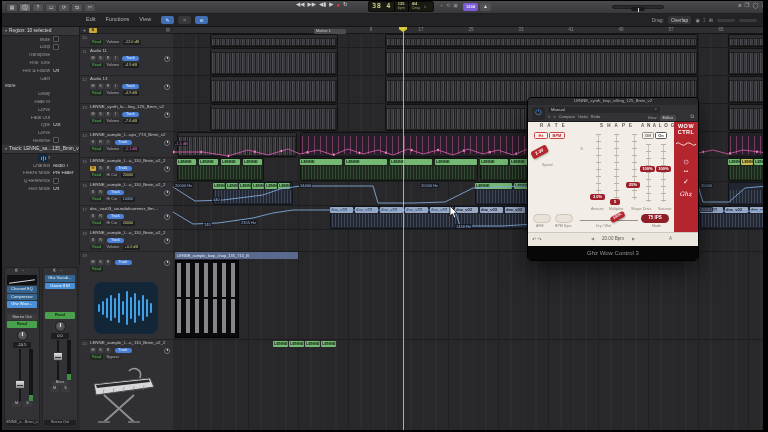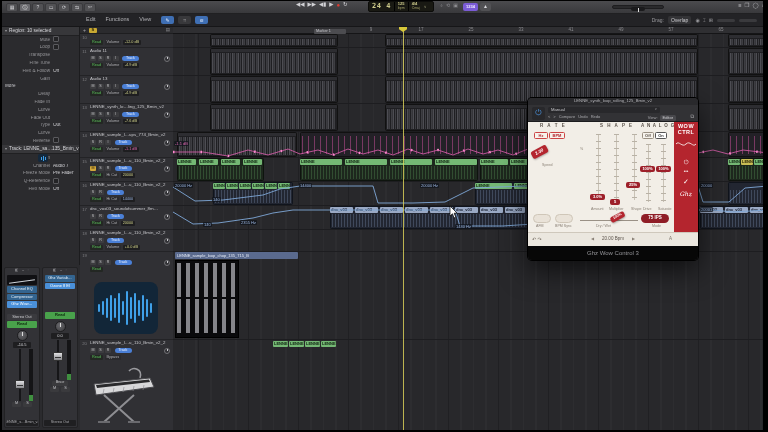--- a/index.html
+++ b/index.html
@@ -344,21 +344,21 @@
 
     <span class="tico">◀◀</span>
         <span class="tico">▶▶</span>
         <span class="tico">◀▮</span>
         <span class="tico">▶</span>
         <span class="tico rec">●</span>
         <span class="tico">↻</span>
       </span>
   </div>
   <div id="lcd">
-    <span class="pos">24 4</span>
+    <span class="pos">38 4</span>
     <span class="seg">
       <b>125</b>
       <i>bpm</i>
     </span>
     <span class="seg">
       <b>4/4</b>
       <i>Cmaj</i>
     </span>
     <span class="caret">∨</span>
   </div>

